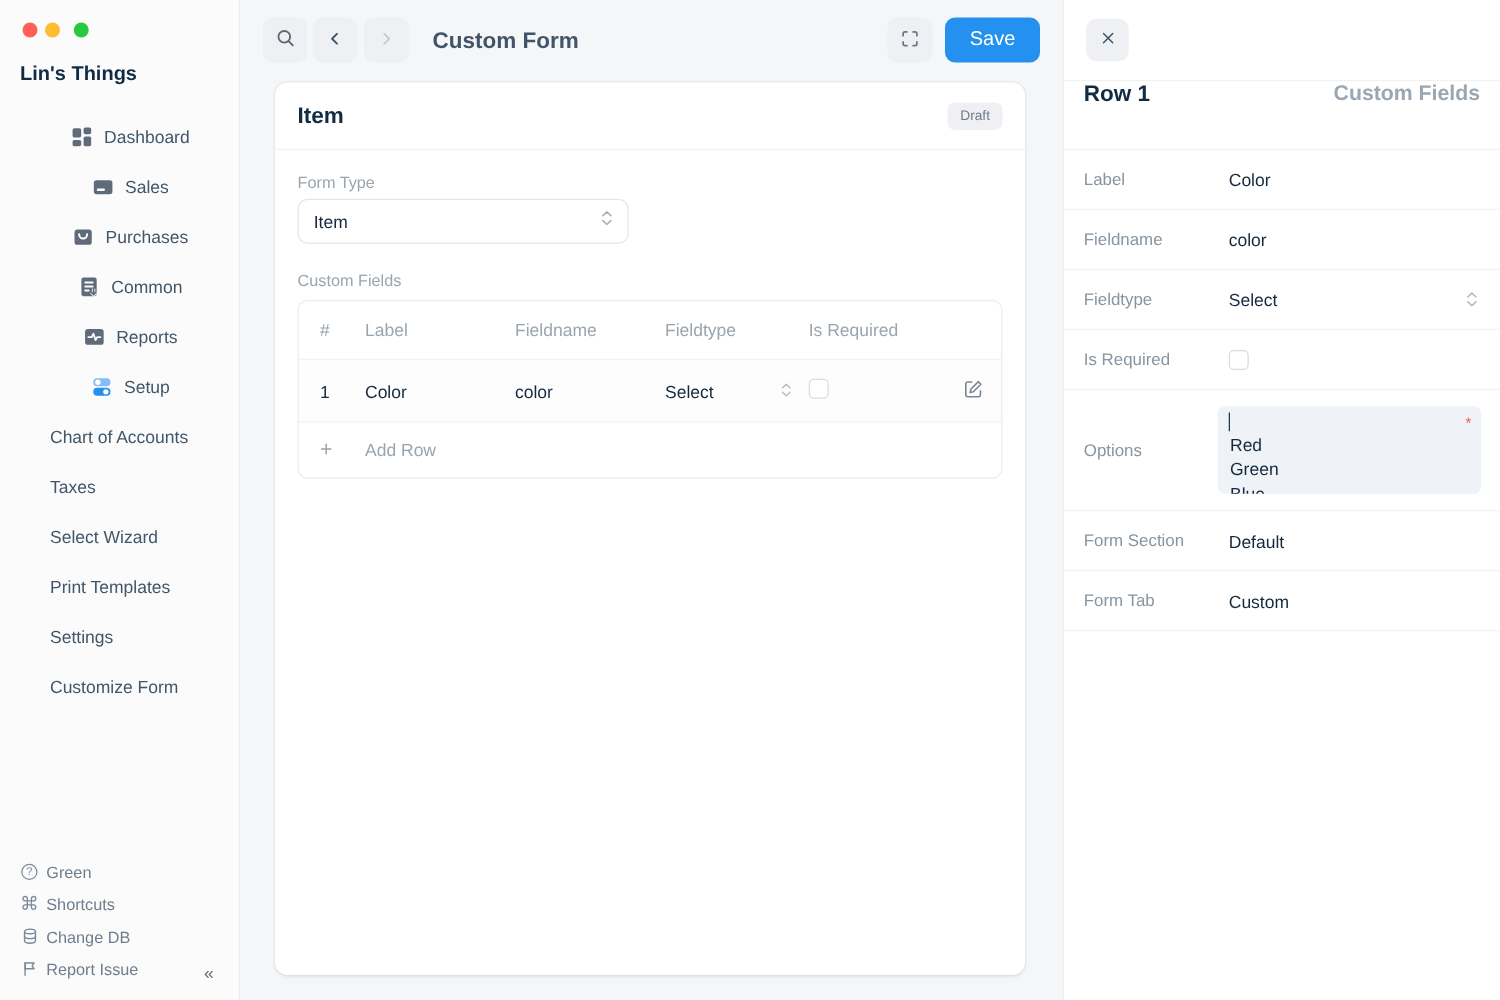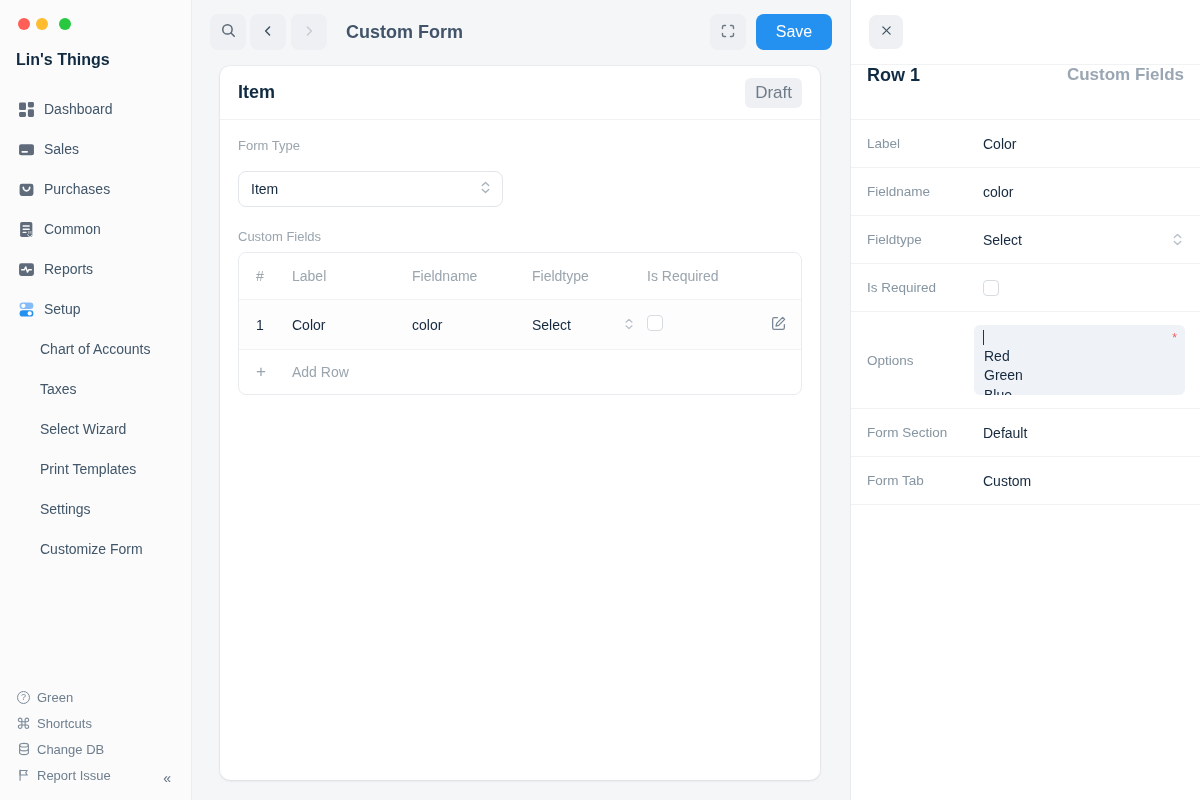--- a/index.html
+++ b/index.html
@@ -6,21 +6,21 @@
   html,body { width:1200px; height:800px; overflow:hidden;
     font-family:"Liberation Sans", sans-serif; background:#f5f6f8; }
 
   
   .sidebar { position:absolute; left:0; top:0; width:192px; height:800px;
     background:#fbfbfc; border-right:1px solid #ededf1; }
   .traffic { position:absolute; top:18px; width:12px; height:12px; border-radius:50%; }
   .t-red{left:18px;} .t-yellow{left:36px;} .t-green{left:59px;}
   .sb-title { position:absolute; left:16px; top:51px; font-size:16px; font-weight:700; color:#112b42; }
   .nav { position:absolute; left:0; top:89px; width:100%; }
-  .nav-item { display:flex; align-items:center; height:40px; padding-left:18px; cursor:default; }
+  .nav-item { display:flex; align-items:center; height:40px; padding-left:18px; cursor:default;justify-content:center; }
   .nav-item .ic { width:17px; height:17px; margin-right:9px; display:flex; align-items:center; justify-content:center; }
   .nav-item .lbl { font-size:14px; color:#415668; }
   .sub-item { height:40px; line-height:40px; padding-left:40px; font-size:14px; color:#415668; }
   .sb-footer { position:absolute; left:0; bottom:12px; width:100%; }
   .foot-item { display:flex; align-items:center; height:26px; padding-left:16px; color:#6e7e8d; }
   .foot-item .fic { width:15px; height:15px; margin-right:6px; display:flex; align-items:center; justify-content:center; }
   .foot-item .flbl { font-size:13px; }
   .help-circle { width:13px; height:13px; border:1.2px solid #7d8b99; border-radius:50%;
     font-size:9px; color:#7d8b99; display:flex; align-items:center; justify-content:center; }
   .cmd-glyph { font-size:15px; color:#7d8b99; line-height:1; }
@@ -37,23 +37,23 @@
   .btn-save { position:absolute; left:564px; top:14px; width:76px; height:36px; border:none;
     border-radius:8px; background:#2490ef; color:#fff; font-size:16px;
     font-family:"Liberation Sans",sans-serif; cursor:pointer; }
 
   
   .card { position:absolute; left:28px; top:66px; width:600px; height:714px; background:#fff;
     border-radius:10px; box-shadow:0 1px 3px rgba(17,43,66,.09), 0 0 0 1px rgba(17,43,66,.03); }
   .card-header { height:54px; display:flex; align-items:center; justify-content:space-between;
     padding:0 18px; border-bottom:1px solid #f0f2f4; }
   .card-title { font-size:18px; font-weight:700; color:#112b42; }
-  .badge { background:#eef0f3; color:#707c89; font-size:17px; padding:5px 10px; border-radius:6px; }
+  .badge { background:#eef0f3; color:#707c89; font-size:11px; padding:5px 10px; border-radius:6px; }
   .card-body { padding:18px; }
-  .field-label { font-size:13px; color:#9aa5ae; margin-bottom:18px; }
+  .field-label { font-size:13px; color:#9aa5ae; margin-bottom:6px; }
   .select-box { width:265px; height:36px; border:1px solid #e2e6ea; border-radius:8px; background:#fff;
     display:flex; align-items:center; justify-content:space-between; padding:0 12px; cursor:pointer; }
   .select-box .sel-val { font-size:14px; color:#15293e; }
   .section-gap { margin-top:22px; }
   .grid-table { border:1px solid #e9ecef; border-radius:8px; overflow:hidden; }
   .trow { display:flex; align-items:center; padding-left:17px; }
   .thead { height:47px; font-size:14px; color:#9aa5ae; border-bottom:1px solid #f0f2f4; }
   .tdata { height:50px; font-size:14px; color:#15293e; border-bottom:1px solid #f0f2f4; background:#fdfdfe; }
   .tadd  { height:44px; font-size:14px; color:#9aa5ae; cursor:pointer; }
   .c1{width:36px;} .c2{width:120px;} .c3{width:120px;}

